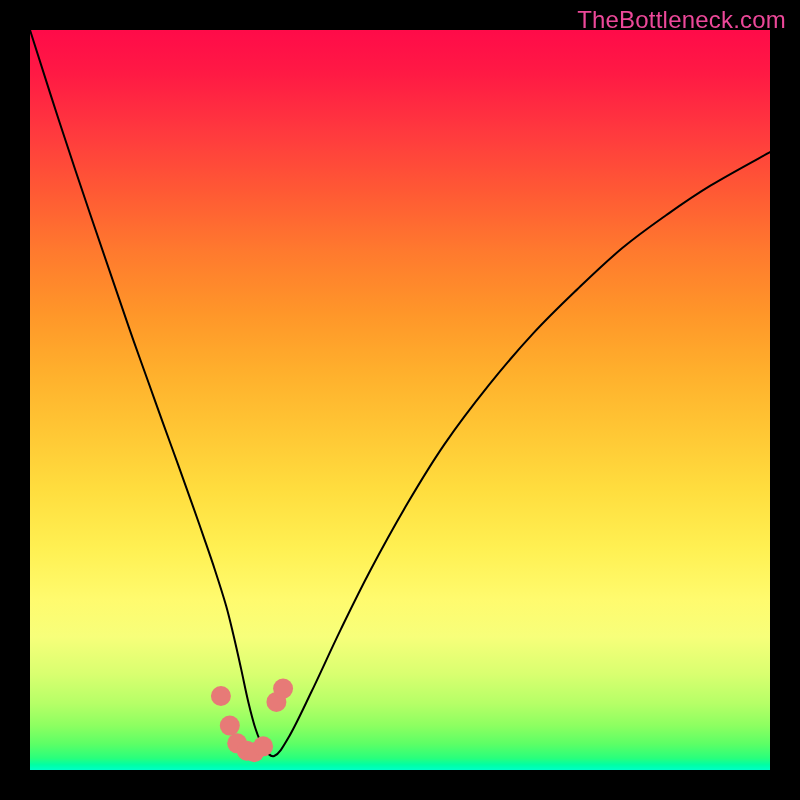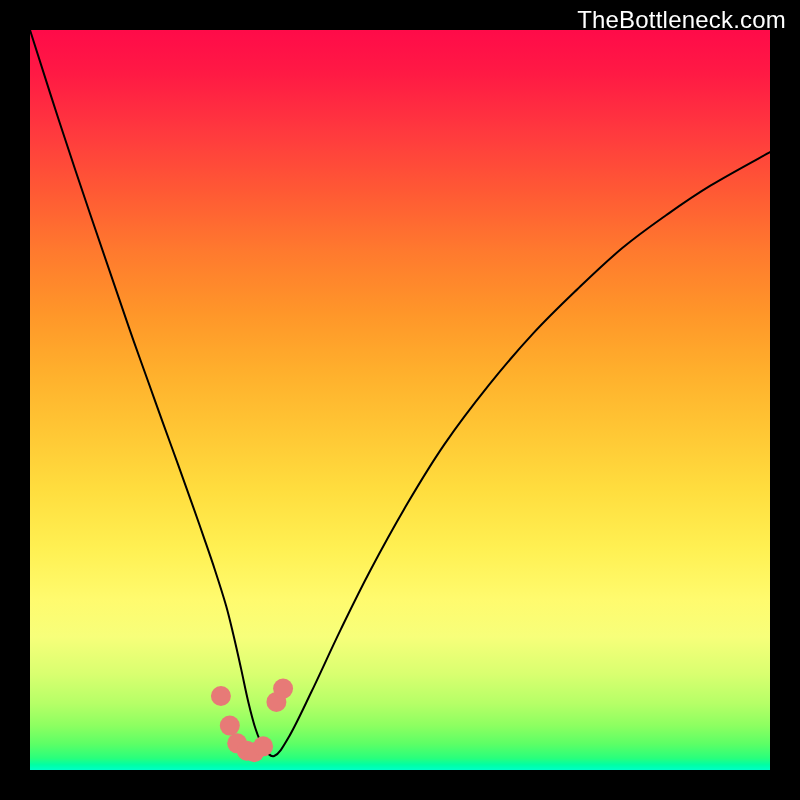--- a/index.html
+++ b/index.html
@@ -35,21 +35,21 @@
       #8dff61 94%,
       #5cff66 96.5%,
       #29ff7c 98.4%,
       #00ffa4 99.3%,
       #00ffc8 100%);
   }
   .watermark {
     position: absolute;
     top: 6px;
     right: 14px;
-    color: #ffffff;
+    color: #ec4899;
     font-size: 24px;
     font-weight: 500;
     letter-spacing: 0.2px;
     user-select: none;
   }
   svg.curve {
     position: absolute;
     left: 0;
     top: 0;
   }

